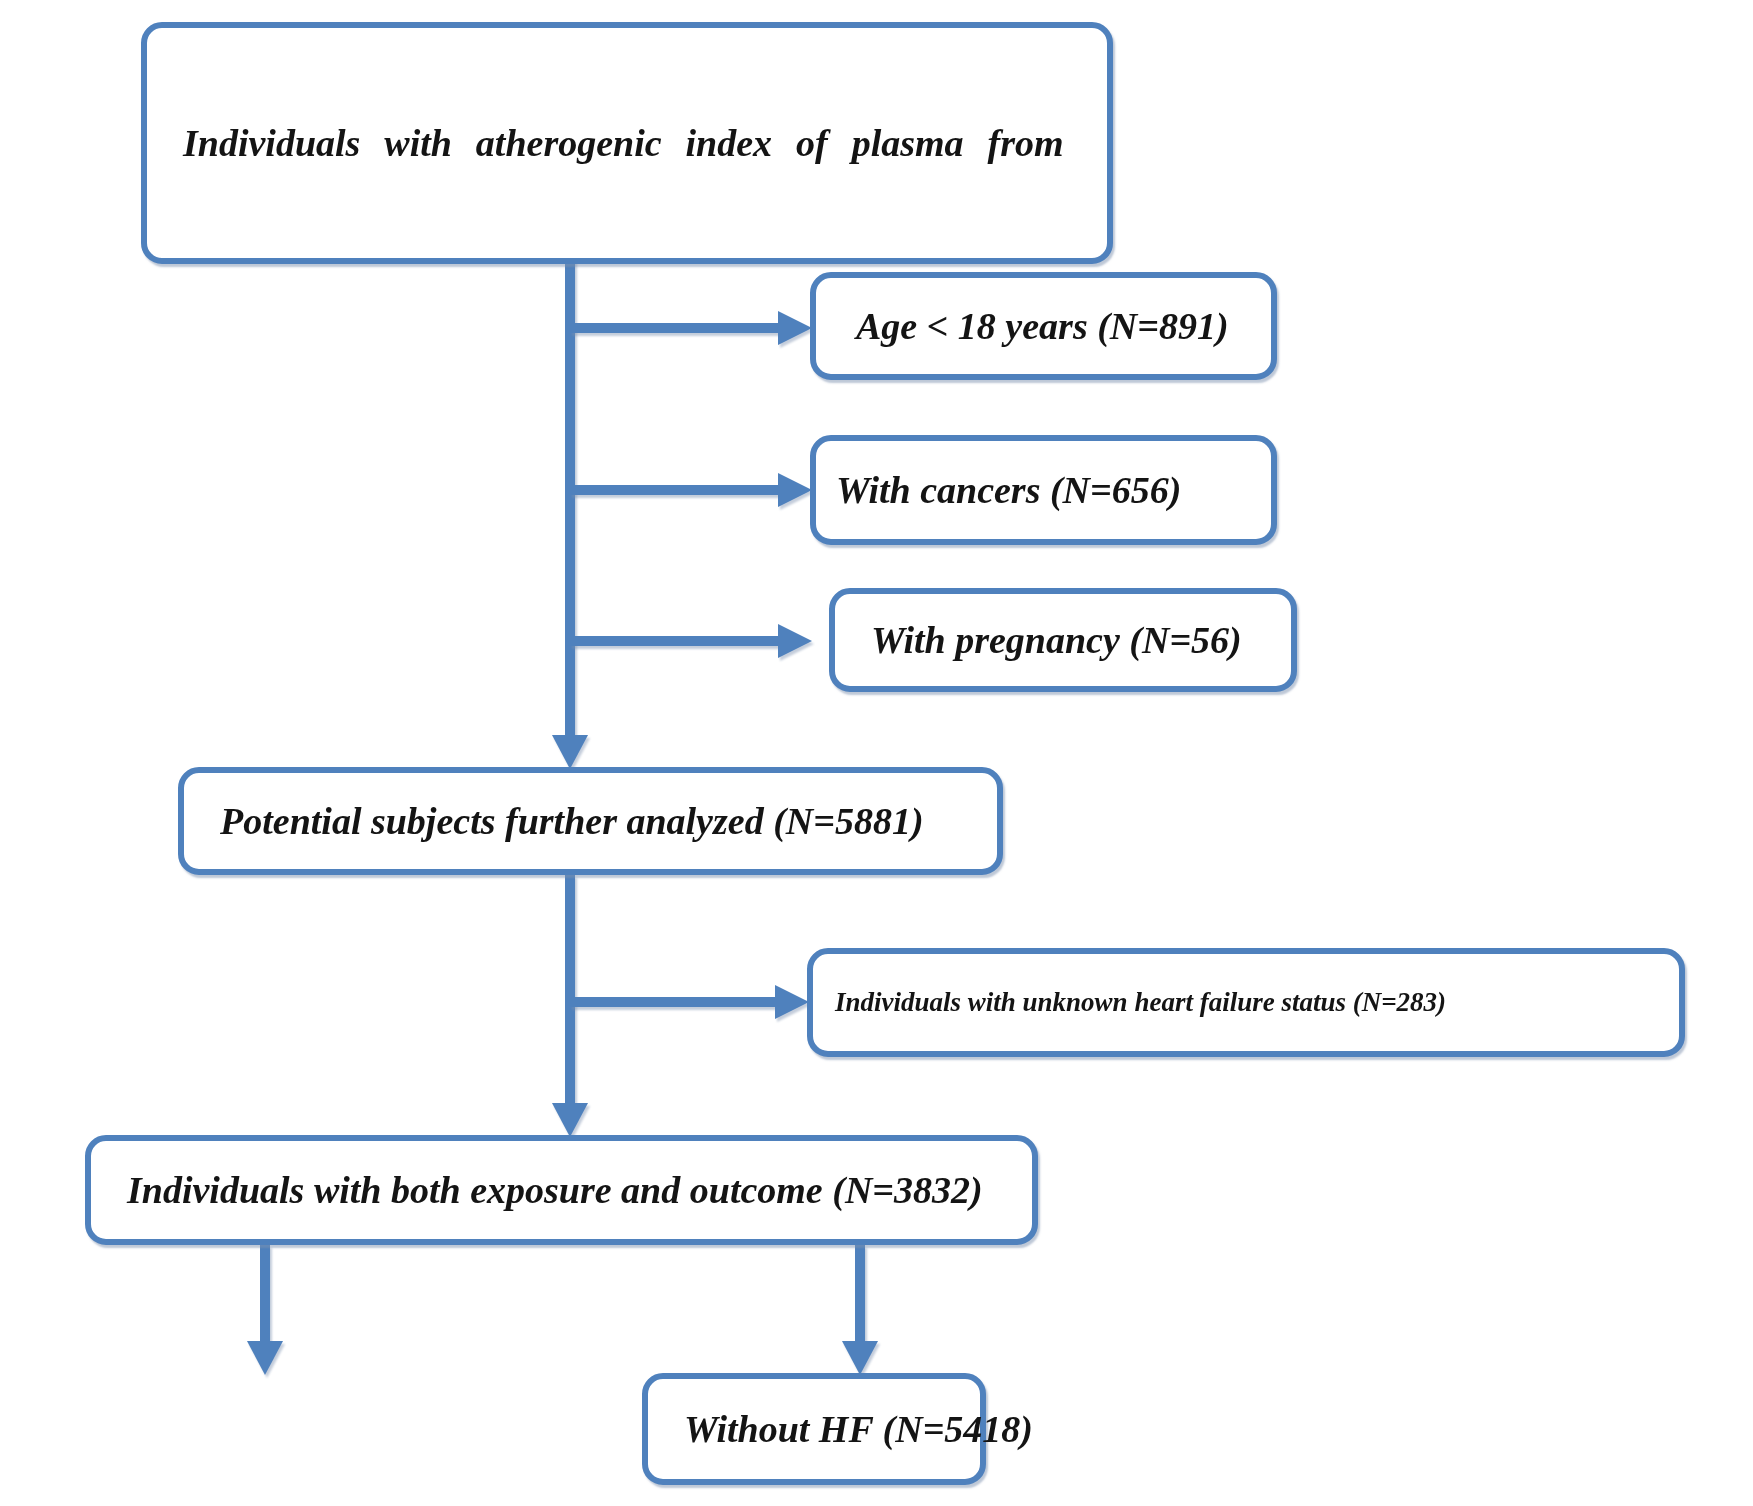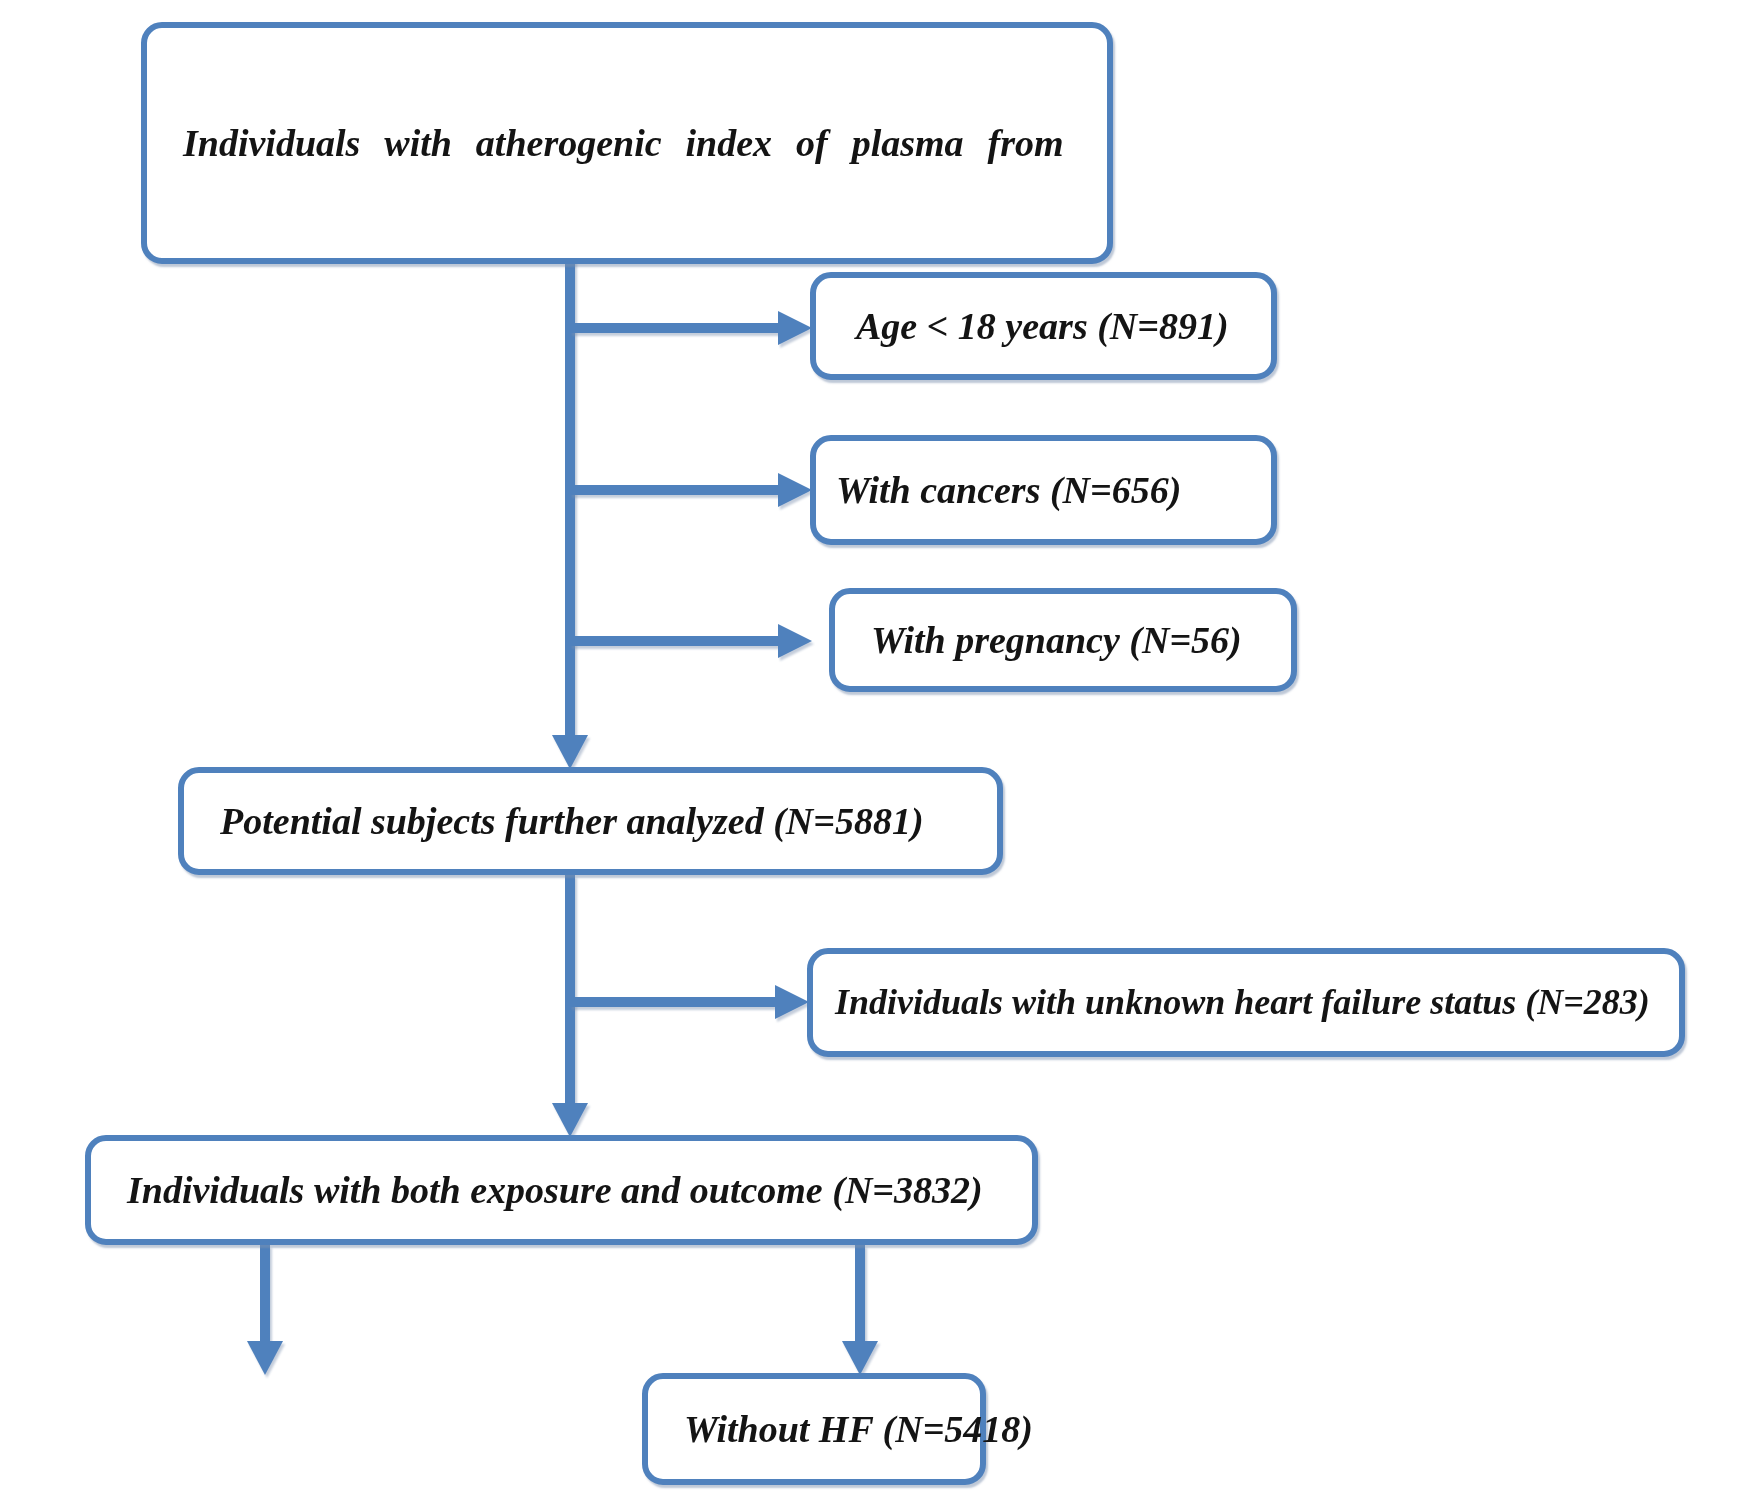--- a/index.html
+++ b/index.html
@@ -21,21 +21,21 @@
     border-radius:21px;
     box-shadow:2px 3px 2px rgba(125,145,175,0.5);
     display:flex;align-items:center;
     padding:0 36px;
     font-weight:bold;font-style:italic;
     font-size:38px;line-height:1.55;
     color:var(--color-text,#141414);
     white-space:nowrap;
   }
   .node--multiline{flex-direction:column;justify-content:center;align-items:flex-start;}
-  .node--tight{padding:0 22px;font-size:36px;align-items:center;}
+  .node--tight{padding:0 22px;font-size:27px;align-items:center;}
   .line1{word-spacing:0.38em;}
   .line2{word-spacing:0.08em;}
   
   #node-source        {left:105px;top:22px;  width:972px;height:242px;margin-left:36px;}
   #node-excl-age      {left:810px;top:272px; width:467px;height:108px;padding-left:40px;}
   #node-excl-cancers  {left:810px;top:435px; width:467px;height:110px;padding-left:20px;}
   #node-excl-pregnancy{left:810px;top:588px; width:468px;height:104px;margin-left:19px;}
   #node-potential     {left:178px;top:767px; width:825px;height:108px;}
   #node-excl-unknown  {left:807px;top:948px; width:878px;height:109px;}
   #node-analytic      {left:85px; top:1135px;width:953px;height:110px;}

